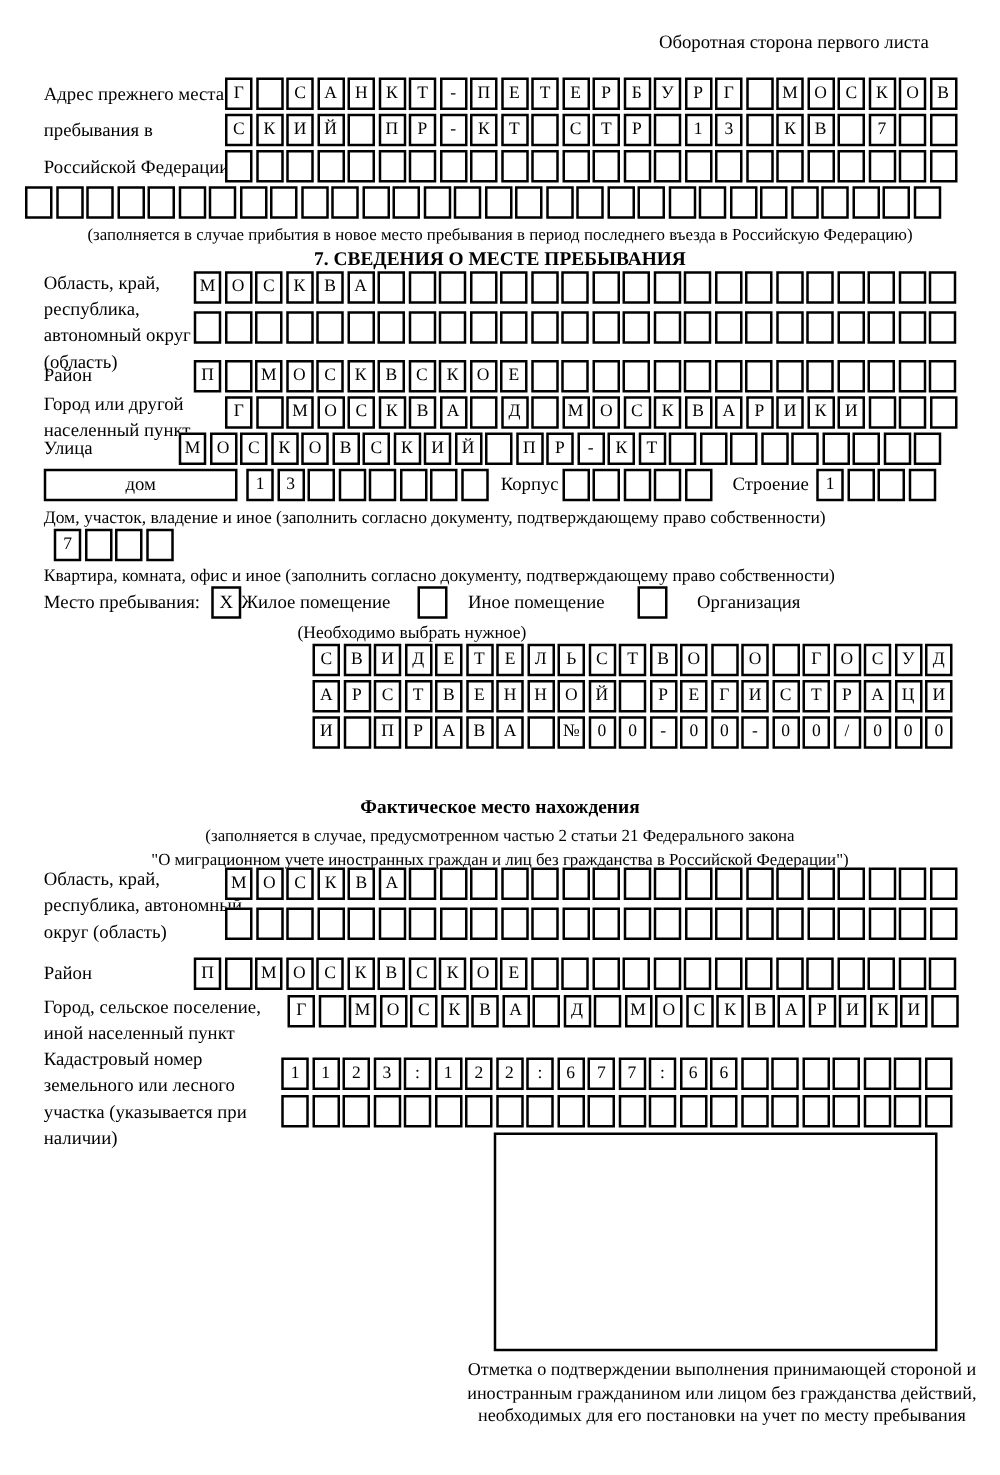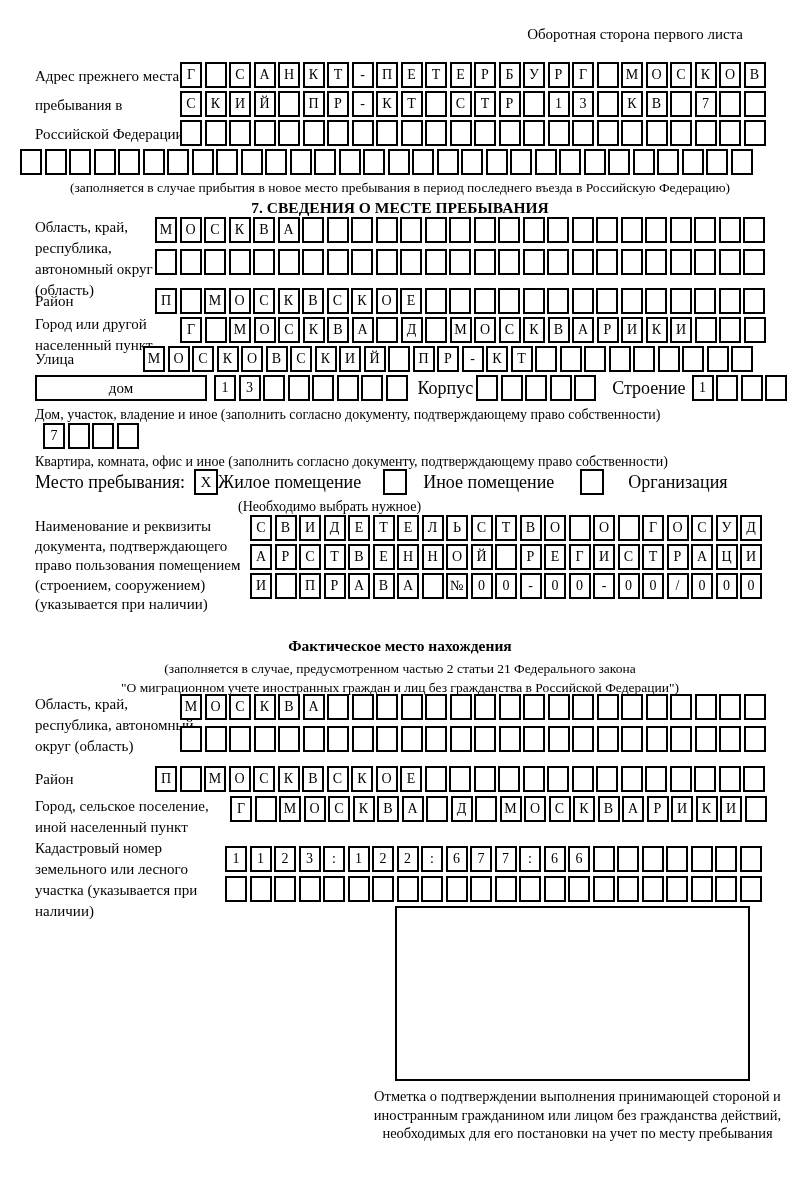--- a/index.html
+++ b/index.html
@@ -10,21 +10,21 @@
   .cell{flex:0 0 22px;width:22px;height:26px;border:2px solid #000;box-sizing:border-box;
         display:flex;align-items:center;justify-content:center;font-size:14px;background:#fff;}
   .wbox{height:26px;border:2px solid #000;box-sizing:border-box;display:flex;
         align-items:center;justify-content:center;font-size:15px;background:#fff;}
   .checkbox{flex:0 0 24px;width:24px;height:26px;border:2px solid #000;box-sizing:border-box;
         display:inline-flex;align-items:center;justify-content:center;font-size:15px;}
   .lbl{font-size:15px;line-height:21px;}
   .note{font-size:13.5px;line-height:17px;}
   .title{font-weight:bold;font-size:15.5px;text-align:center;width:800px;left:0;}
   .flexrow{display:flex;align-items:center;}
-  .inlbl{font-size:18px;white-space:nowrap;}
+  .inlbl{font-size:15px;white-space:nowrap;}
   .stamp{border:2px solid #000;box-sizing:border-box;background:#fff;}
 </style>
 </head>
 <body>
 
 <div class="page">
 
   <div class="abs note" style="top:26px;right:57px;font-size:15px">Оборотная сторона первого листа</div>
 
   <div class="abs lbl" style="top:62px;left:35px;width:150px;line-height:29px">Адрес прежнего места пребывания в Российской Федерации</div>
@@ -278,21 +278,21 @@
       <span class="cell"></span>
       <span class="cell"></span>
       <span class="cell"></span>
       <span class="cell"></span>
       <span class="cell"></span>
       <span class="cell"></span>
       <span class="cell"></span>
     </div>
 
   <div class="abs flexrow" style="top:375px;left:35px">
-    <div class="wbox" style="width:172px">дом</div>
+    <div class="wbox" style="width:155px">дом</div>
     <div class="cellrow" style="margin-left:7px">
         <span class="cell">1</span>
         <span class="cell">3</span>
         <span class="cell"></span>
         <span class="cell"></span>
         <span class="cell"></span>
         <span class="cell"></span>
         <span class="cell"></span>
         <span class="cell"></span>
       </div>
@@ -328,21 +328,20 @@
     <span class="inlbl">Место пребывания:</span>
     <span class="checkbox" style="margin-left:9px">X</span>
     <span class="inlbl" style="">Жилое помещение</span>
     <span class="checkbox" style="margin-left:22px"></span>
     <span class="inlbl" style="margin-left:16px">Иное помещение</span>
     <span class="checkbox" style="margin-left:26px"></span>
     <span class="inlbl" style="margin-left:24px">Организация</span>
   </div>
   <div class="abs note" style="top:498px;left:238px;font-size:14px">(Необходимо выбрать нужное)</div>
 
-  <div class="abs lbl" style="top:517px;left:35px;width:214px;line-height:19.5px">Наименование и реквизиты документа, подтверждающего право пользования помещением (строением, сооружением) (указывается при наличии)</div>
   <div class="abs cellrow" style="top:515px;left:250px">
       <span class="cell">С</span>
       <span class="cell">В</span>
       <span class="cell">И</span>
       <span class="cell">Д</span>
       <span class="cell">Е</span>
       <span class="cell">Т</span>
       <span class="cell">Е</span>
       <span class="cell">Л</span>
       <span class="cell">Ь</span>

